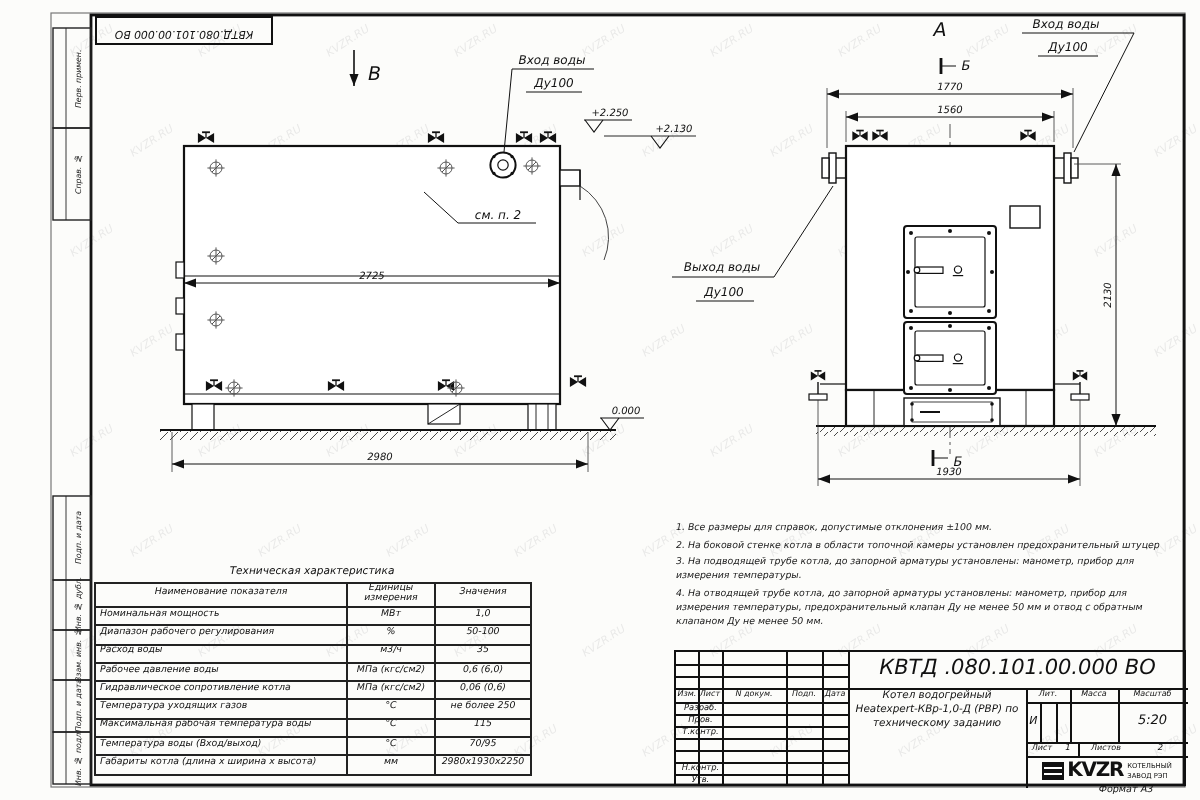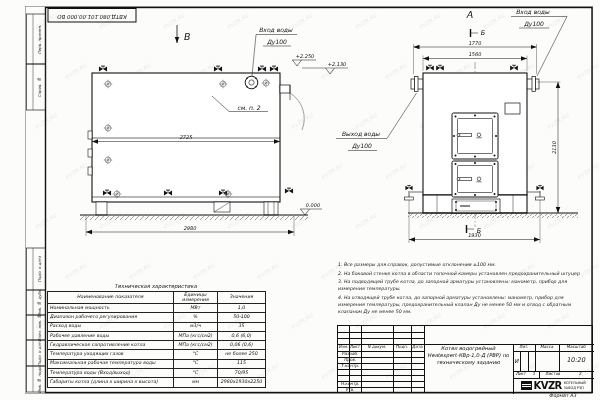--- a/index.html
+++ b/index.html
@@ -464,30 +464,31 @@
     <div class="cell f40" style="left:23px;top:18px;width:32px;height:7px">N докум.</div>
     <div class="cell f40" style="left:55px;top:18px;width:18px;height:7px">Подп.</div>
     <div class="cell f40" style="left:73px;top:18px;width:13px;height:7px">Дата</div>
 
     <div class="cell f42 left" style="left:0;top:25px;width:23px;height:6px">Разраб.</div>
     <div class="cell f42 left" style="left:0;top:31px;width:23px;height:6px">Пров.</div>
     <div class="cell f42 left" style="left:0;top:37px;width:23px;height:6px">Т.контр.</div>
     <div class="cell f42 left" style="left:0;top:55px;width:23px;height:6px">Н.контр.</div>
     <div class="cell f42 left" style="left:0;top:61px;width:23px;height:6px">Утв.</div>
 
+    <div class="cell f105" style="left:86px;top:0;width:169.5px;height:18px">КВТД .080.101.00.000  ВО</div>
 
     <div class="cell f52" style="left:86px;top:19px;width:89px;height:8px">Котел водогрейный</div>
     <div class="cell f52" style="left:86px;top:26px;width:89px;height:8px">Heatexpert-КВр-1,0-Д (РВР) по</div>
     <div class="cell f52" style="left:86px;top:33px;width:89px;height:8px">техническому заданию</div>
 
     <div class="cell f40" style="left:175px;top:18px;width:22px;height:7px">Лит.</div>
     <div class="cell f40" style="left:197px;top:18px;width:24px;height:7px">Масса</div>
     <div class="cell f40" style="left:221px;top:18px;width:34.5px;height:7px">Масштаб</div>
     <div class="cell f55" style="left:175px;top:25px;width:7.4px;height:20px">И</div>
-    <div class="cell f65a" style="left:221px;top:25px;width:34.5px;height:20px">10:20</div>
+    <div class="cell f65a" style="left:221px;top:25px;width:34.5px;height:20px">5:20</div>
 
     <div class="cell f40" style="left:175px;top:45px;width:16px;height:7px">Лист</div>
     <div class="cell f42" style="left:191px;top:45px;width:10px;height:7px">1</div>
     <div class="cell f40" style="left:201px;top:45px;width:28px;height:7px">Листов</div>
     <div class="cell f42" style="left:229px;top:45px;width:26.5px;height:7px">2</div>
 
     <div class="cell" style="left:175px;top:52px;width:80.5px;height:15px">
       <div class="logo">
         <div class="logo-glyph"></div>
         <div class="logo-text">KVZR</div>

